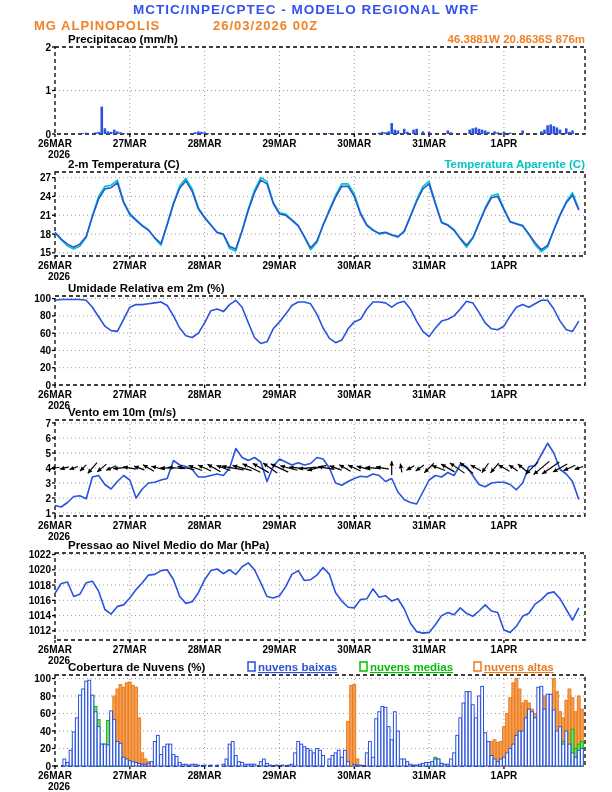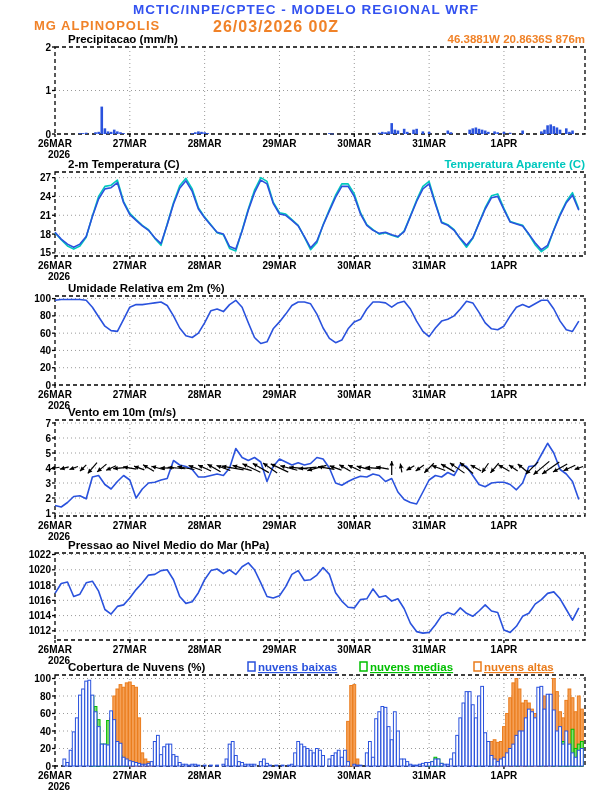--- a/index.html
+++ b/index.html
@@ -1,21 +1,21 @@
 <!DOCTYPE html>
 <html><head>
 <meta charset="utf-8">
 <style>
   html,body{margin:0;padding:0;background:#fff;}
   #page{position:relative;width:612px;height:792px;background:#fff;overflow:hidden;
         font-family:"Liberation Sans",sans-serif;font-weight:bold;}
   .hdr{position:absolute;white-space:nowrap;}
   #hdr-title{left:0;width:612px;top:2px;text-align:center;font-size:13.5px;letter-spacing:1px;color:#3352f0;}
   #hdr-station{left:34px;top:18px;font-size:13px;letter-spacing:1px;color:#f08228;}
-  #hdr-run{left:213px;top:18px;font-size:16px;letter-spacing:1px;color:#f08228;}
+  #hdr-run{left:213px;top:18px;font-size:13px;letter-spacing:1px;color:#f08228;}
   svg text{font-family:"Liberation Sans",sans-serif;font-weight:bold;}
 </style>
 </head>
 <body>
 
 <div id="page">
   <div class="hdr" id="hdr-title">MCTIC/INPE/CPTEC - MODELO REGIONAL WRF</div>
   <div class="hdr" id="hdr-station">MG ALPINOPOLIS</div>
   <div class="hdr" id="hdr-run">26/03/2026 00Z</div>
   <svg id="plot" width="612" height="792" viewBox="0 0 612 792" xmlns="http://www.w3.org/2000/svg">

